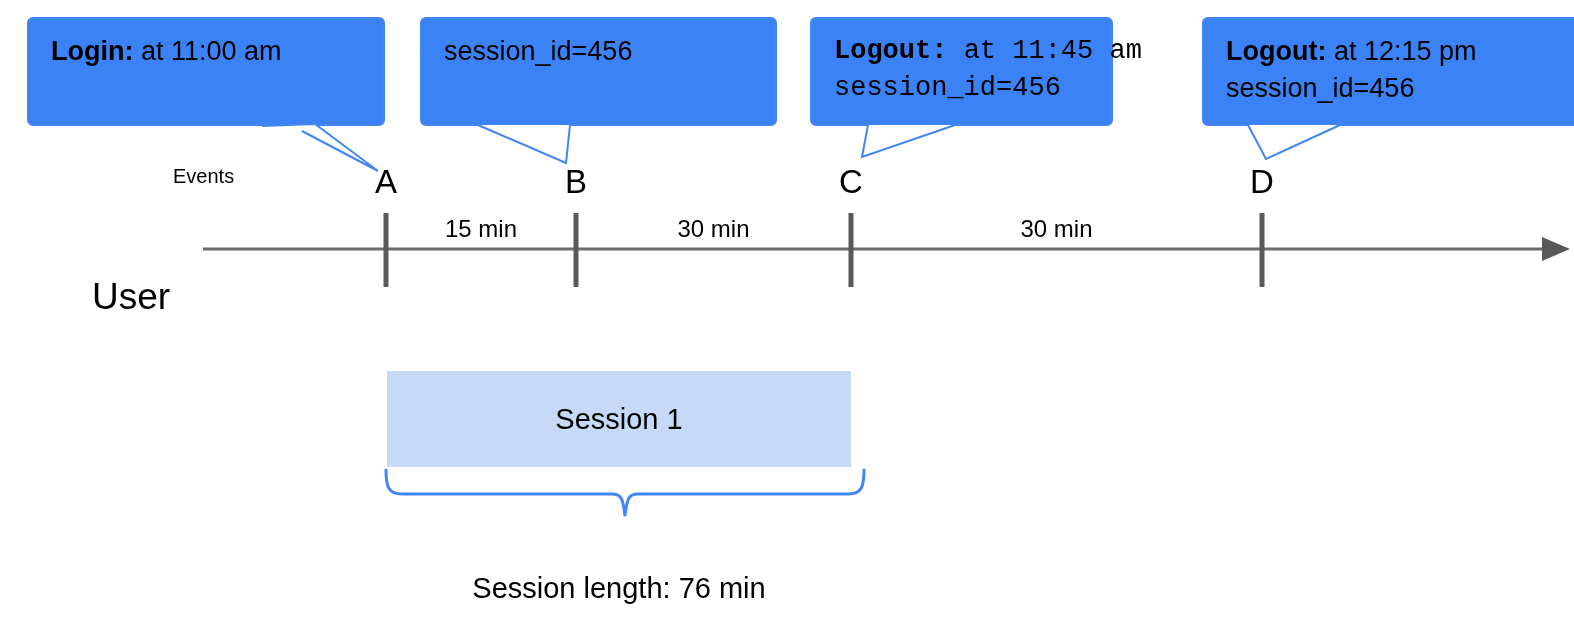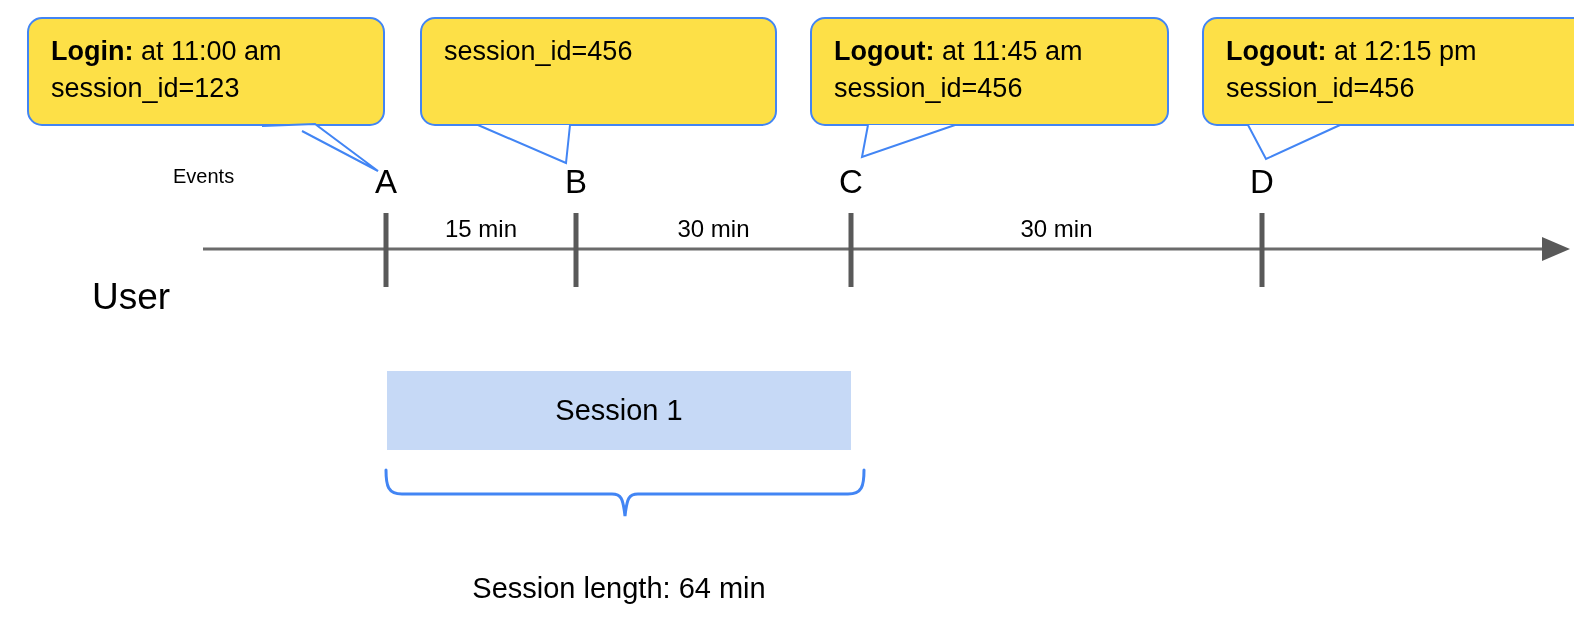--- a/index.html
+++ b/index.html
@@ -18,22 +18,22 @@
     height: 630px;
     overflow: hidden;
     background: #ffffff;
   }
 
   
   .callout {
     position: absolute;
     box-sizing: border-box;
     border: 2px solid #4285f4;
-    border-radius: 15px;
-    background: #fde047;
+    border-radius: 6px;
+    background: #3b82f6;
     padding: 14px 20px 0 22px;
     font-size: 27px;
     line-height: 1.37;
     white-space: nowrap;
     z-index: 3;
   }
   .callout .evt {
     font-weight: bold;
   }
   .callout .ln {
@@ -91,21 +91,21 @@
     z-index: 2;
     margin-top: 20px;
   }
 
   
   #session-bar {
     position: absolute;
     left: 387px;
     top: 371px;
     width: 464px;
-    height: 79px;
+    height: 96px;
     background: #c6d9f6;
     display: flex;
     align-items: center;
     justify-content: center;
     font-size: 29px;
     z-index: 2;
   }
 
   #brace-svg {
     position: absolute;
@@ -125,28 +125,27 @@
     white-space: nowrap;
   }
 </style>
 </head>
 <body>
 
 <div id="diagram">
 
   <div class="callout" id="callout-a" style="left:27px; top:17px; width:358px; height:109px;">
     <span class="ln"><span class="evt">Login:</span> <span>at 11:00 am</span></span>
-    <span class="ln">session_id=123</span>
   </div>
 
   <div class="callout" id="callout-b" style="left:420px; top:17px; width:357px; height:109px;">
     <span class="ln">session_id=456</span>
   </div>
 
-  <div class="callout" id="callout-c" style="left:810px; top:17px; width:359px; height:109px;">
+  <div class="callout" id="callout-c" style="left:810px; top:17px; width:303px; height:109px;font-family:Liberation Mono, monospace;">
     <span class="ln"><span class="evt">Logout:</span> <span>at 11:45 am</span></span>
     <span class="ln">session_id=456</span>
   </div>
 
   <div class="callout" id="callout-d" style="left:1202px; top:17px; width:398px; height:109px;">
     <span class="ln"><span class="evt">Logout:</span> <span>at 12:15 pm</span></span>
     <span class="ln">session_id=456</span>
   </div>
 
   <svg id="tails" width="1574" height="630">
@@ -185,15 +184,15 @@
   <div class="gap-label" style="left:851px; width:411px;">30 min</div>
 
   <div id="session-bar">
     <span>Session 1</span>
   </div>
 
   <svg id="brace-svg" width="490" height="60" viewBox="0 0 490 60">
     <path d="M6,2 C6,18 8,26 22,26 L232,26 C241,26 243,30 245,48 C247,30 249,26 258,26 L468,26 C482,26 484,18 484,2" fill="none" stroke="#4285f4" stroke-width="3" stroke-linecap="round"></path>
   </svg>
 
-  <div id="session-length-label">Session length: 64 min</div>
+  <div id="session-length-label">Session length: 76 min</div>
 
 </div>
 
 </body></html>

